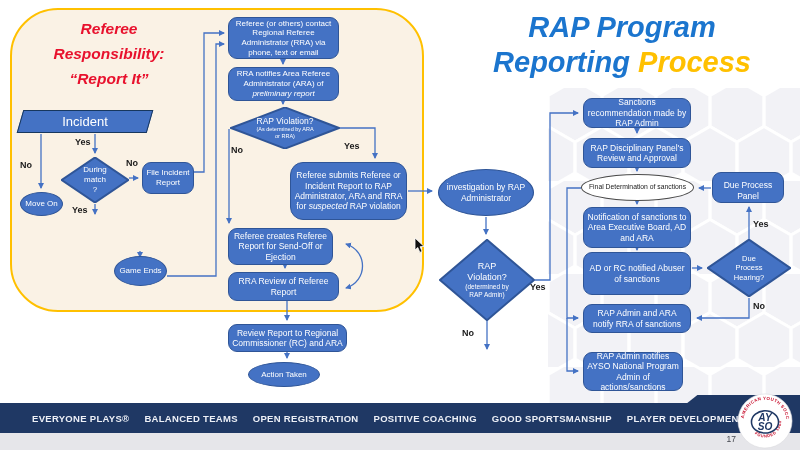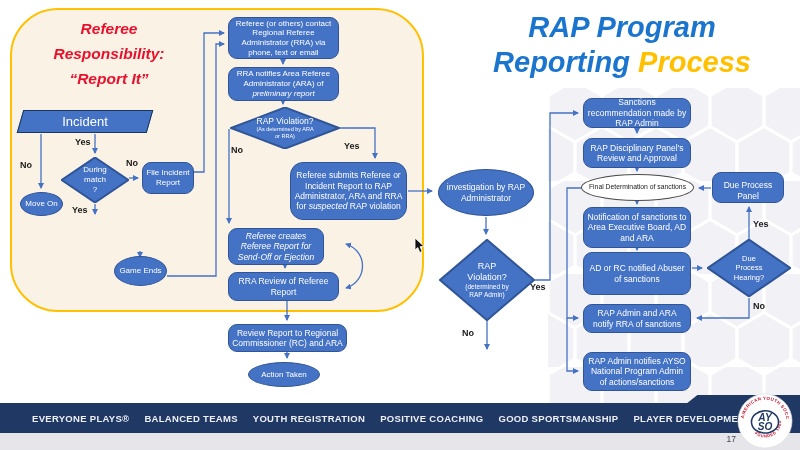--- a/index.html
+++ b/index.html
@@ -159,21 +159,21 @@
     <div class="dtxt">
       <span style="font-size:8.5px;">RAP Violation?</span>
       <span class="sub" style="font-size:5.5px;width:60px;">(As determined by ARA or RRA)</span>
     </div>
   </div>
 
   <div class="n bx" style="left:290px;top:162px;width:117px;height:58px;font-size:8.5px;border-radius:13px;">
     <span><span>Referee submits Referee or Incident Report to RAP Administrator, ARA and RRA for </span><em>suspected</em><span> RAP violation</span></span>
   </div>
 
-  <div class="n bx" style="left:228px;top:228px;width:96px;height:37px;font-size:8.5px;font-style:italic;">
+  <div class="n bx" style="left:228px;top:228px;width:105px;height:37px;font-size:8.5px;">
     <span>Referee creates Referee Report for Send-Off or Ejection</span>
   </div>
 
   <div class="n bx" style="left:228px;top:272px;width:111px;height:29px;font-size:8.5px;">
     <span>RRA Review of Referee Report</span>
   </div>
 
   <div class="n bx" style="left:228px;top:324px;width:119px;height:28px;font-size:8.5px;">
     <span>Review Report to Regional Commissioner (RC) and ARA</span>
   </div>
@@ -214,21 +214,21 @@
   </div>
 
   <div class="n bx" style="left:583px;top:252px;width:108px;height:43px;font-size:8.5px;">
     <span>AD or RC notified Abuser of sanctions</span>
   </div>
 
   <div class="n bx" style="left:583px;top:304px;width:108px;height:29px;font-size:8.5px;">
     <span>RAP Admin and ARA notify RRA of sanctions</span>
   </div>
 
-  <div class="n bx" style="left:583px;top:352px;width:108px;height:39px;font-size:8.5px;">
+  <div class="n bx" style="left:583px;top:352px;width:100px;height:39px;font-size:8.5px;">
     <span>RAP Admin notifies AYSO National Program Admin of actions/sanctions</span>
   </div>
 
   <div class="n bx" style="left:712px;top:172px;width:72px;height:31px;font-size:8.5px;align-items:flex-end;">
     <span>Due Process Panel</span>
   </div>
 
   <div class="n dia" style="left:707px;top:239px;width:84px;height:58px;">
     <svg class="dsvg" viewBox="0 0 100 100" preserveAspectRatio="none">
         <polygon points="50,1 99,50 50,99 1,50" fill="#4472C4" stroke="#2F5597" stroke-width="2" vector-effect="non-scaling-stroke"></polygon>
@@ -246,21 +246,21 @@
   <div class="lbl" style="left:344px;top:141px;">Yes</div>
   <div class="lbl" style="left:530px;top:282px;">Yes</div>
   <div class="lbl" style="left:462px;top:328px;">No</div>
   <div class="lbl" style="left:753px;top:219px;">Yes</div>
   <div class="lbl" style="left:753px;top:301px;">No</div>
 
   <div id="footer-accent"></div>
   <div id="footer-bar">
     <span>EVERYONE PLAYS®</span>
     <span>BALANCED TEAMS</span>
-    <span>YOUTH REGISTRATION</span>
+    <span>OPEN REGISTRATION</span>
     <span>POSITIVE COACHING</span>
     <span>GOOD SPORTSMANSHIP</span>
     <span>PLAYER DEVELOPMENT</span>
   </div>
   <div id="bottom-strip"></div>
   <div id="page-number">17</div>
 
   <svg id="logo" viewBox="0 0 60 60">
     <circle cx="30" cy="30" r="28" fill="#ffffff" stroke="#d8d8dc" stroke-width="0.6"></circle>
     <defs>

